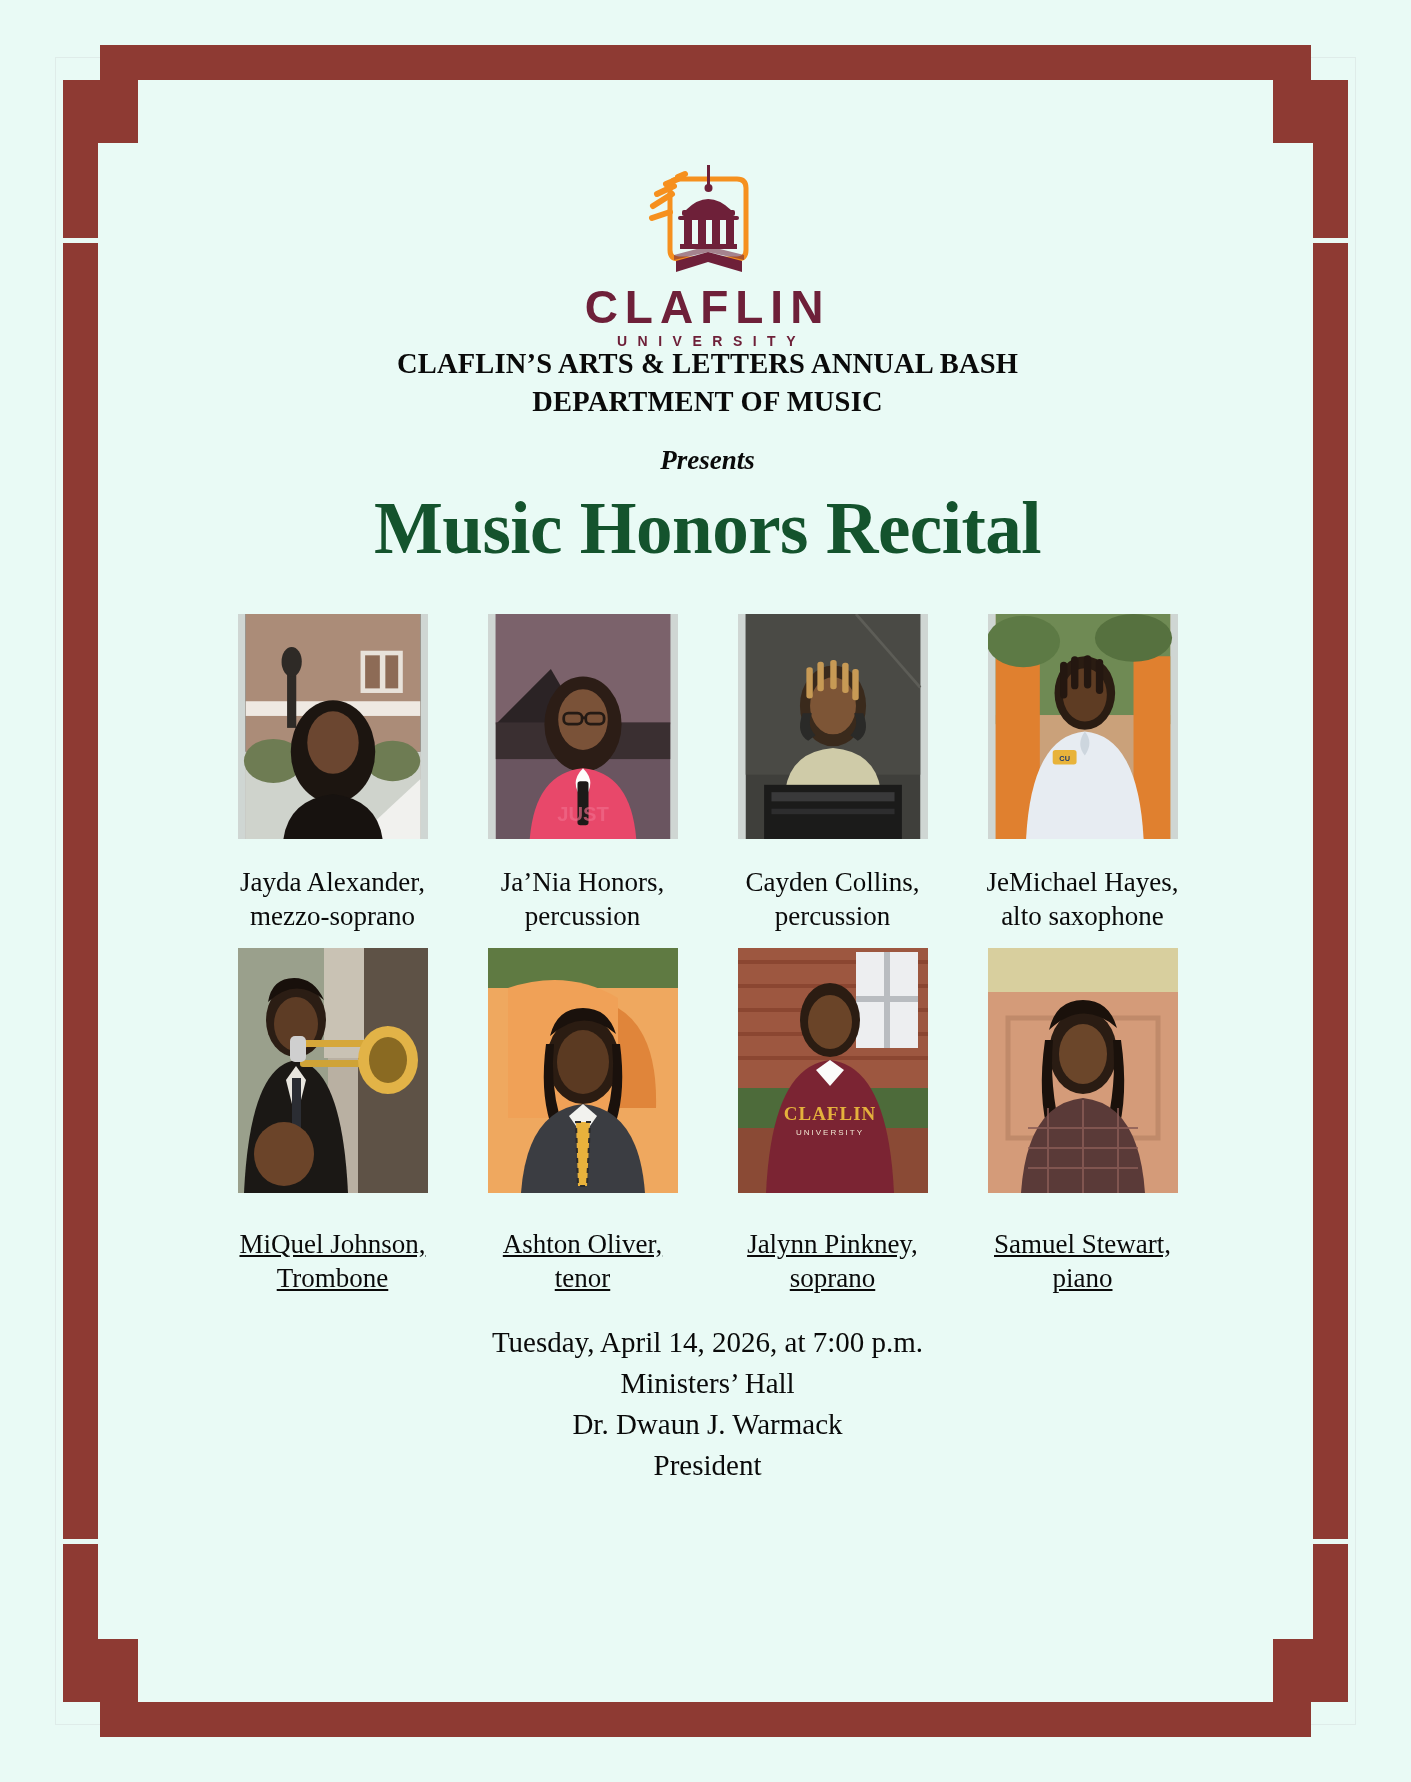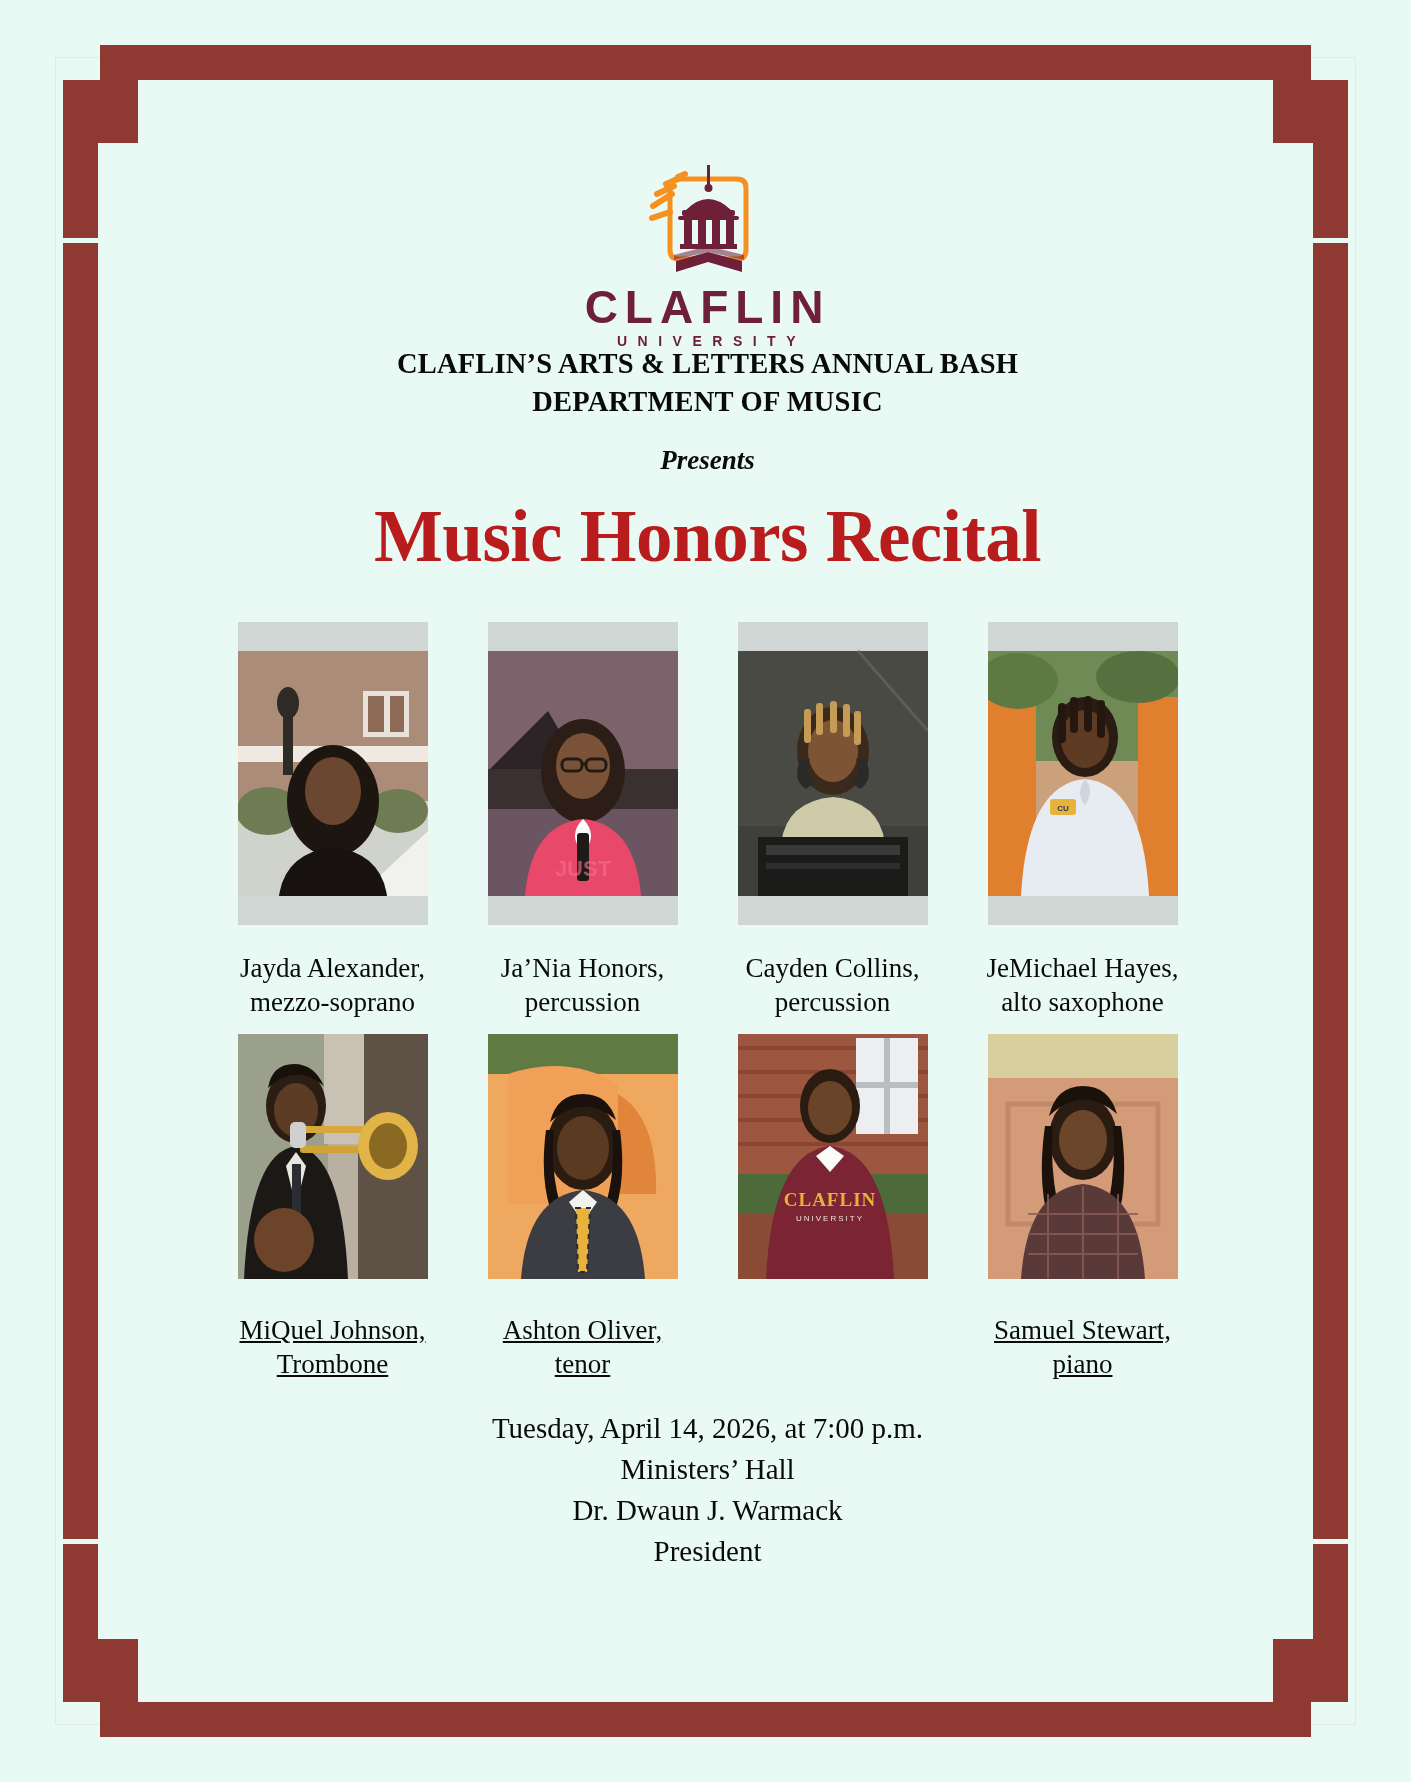--- a/index.html
+++ b/index.html
@@ -76,40 +76,40 @@
     transform:scaleX(0.95);
   }
   .presents{
     margin-top:26px;
     font-weight:bold;
     font-size:27px;
     color:#0a0a0a;
     font-style:italic;
   }
   .title{
-    margin-top:20px;
+    margin-top:12px;
     font-weight:bold;
     font-size:73px;
-    color:#b91c1c;
+    color:#14532d;
     letter-spacing:-0.5px;
     line-height:1.12;
   }
 
   
   .grid{
     margin:44px auto 0;
     width:1000px;
     display:grid;
     grid-template-columns:repeat(4,1fr);
     row-gap:14px;
     column-gap:0px;
   }
   .cell{display:flex;flex-direction:column;align-items:center;}
   .photo{
-    width:190px;height:303px;
+    width:190px;height:225px;
     background:#cfd6d3;
     overflow:hidden;
     position:relative;
     box-shadow:0 0 0 0 rgba(0,0,0,0);
   }
   .photo svg{display:block;width:100%;height:100%;}
   .cap{
     margin-top:26px;
     font-size:27px;
     line-height:1.28;
@@ -390,20 +390,24 @@
             <rect x="118" y="48" width="62" height="6" fill="#b9bcc0"></rect>
             <rect x="0" y="140" width="190" height="40" fill="#4d6b3a"></rect>
             <ellipse cx="92" cy="72" rx="30" ry="37" fill="#2b1c12"></ellipse>
             <ellipse cx="92" cy="74" rx="22" ry="27" fill="#6a4428"></ellipse>
             <path d="M92 112 q-58 6 -64 133 l128 0 q-6 -127 -64 -133 z" fill="#7b2433"></path>
             <path d="M92 112 l-14 10 l14 16 l14 -16 z" fill="#fbfbfa"></path>
             <text x="92" y="172" font-family="Liberation Serif, serif" font-size="19" font-weight="bold" fill="#e4b13c" text-anchor="middle" letter-spacing="1">CLAFLIN</text>
             <text x="92" y="187" font-family="Liberation Sans, sans-serif" font-size="8" fill="#f0e6d2" text-anchor="middle" letter-spacing="2">UNIVERSITY</text>
           </svg>
         </div>
+        <div class="cap">
+          <div>Jalynn Pinkney,</div>
+          <div>soprano</div>
+        </div>
       </div>
 
       <div class="cell r2">
         <div class="photo">
           <svg viewBox="0 0 190 245" xmlns="http://www.w3.org/2000/svg" aria-hidden="true">
             <rect width="190" height="245" fill="#cf9a7a"></rect>
             <rect width="190" height="48" fill="#d8cf9e"></rect>
             <rect x="0" y="44" width="190" height="201" fill="#d49b79"></rect>
             <rect x="20" y="70" width="150" height="120" fill="none" stroke="#c08a6a" stroke-width="5"></rect>
             <ellipse cx="95" cy="104" rx="34" ry="42" fill="#2a1c13"></ellipse>

